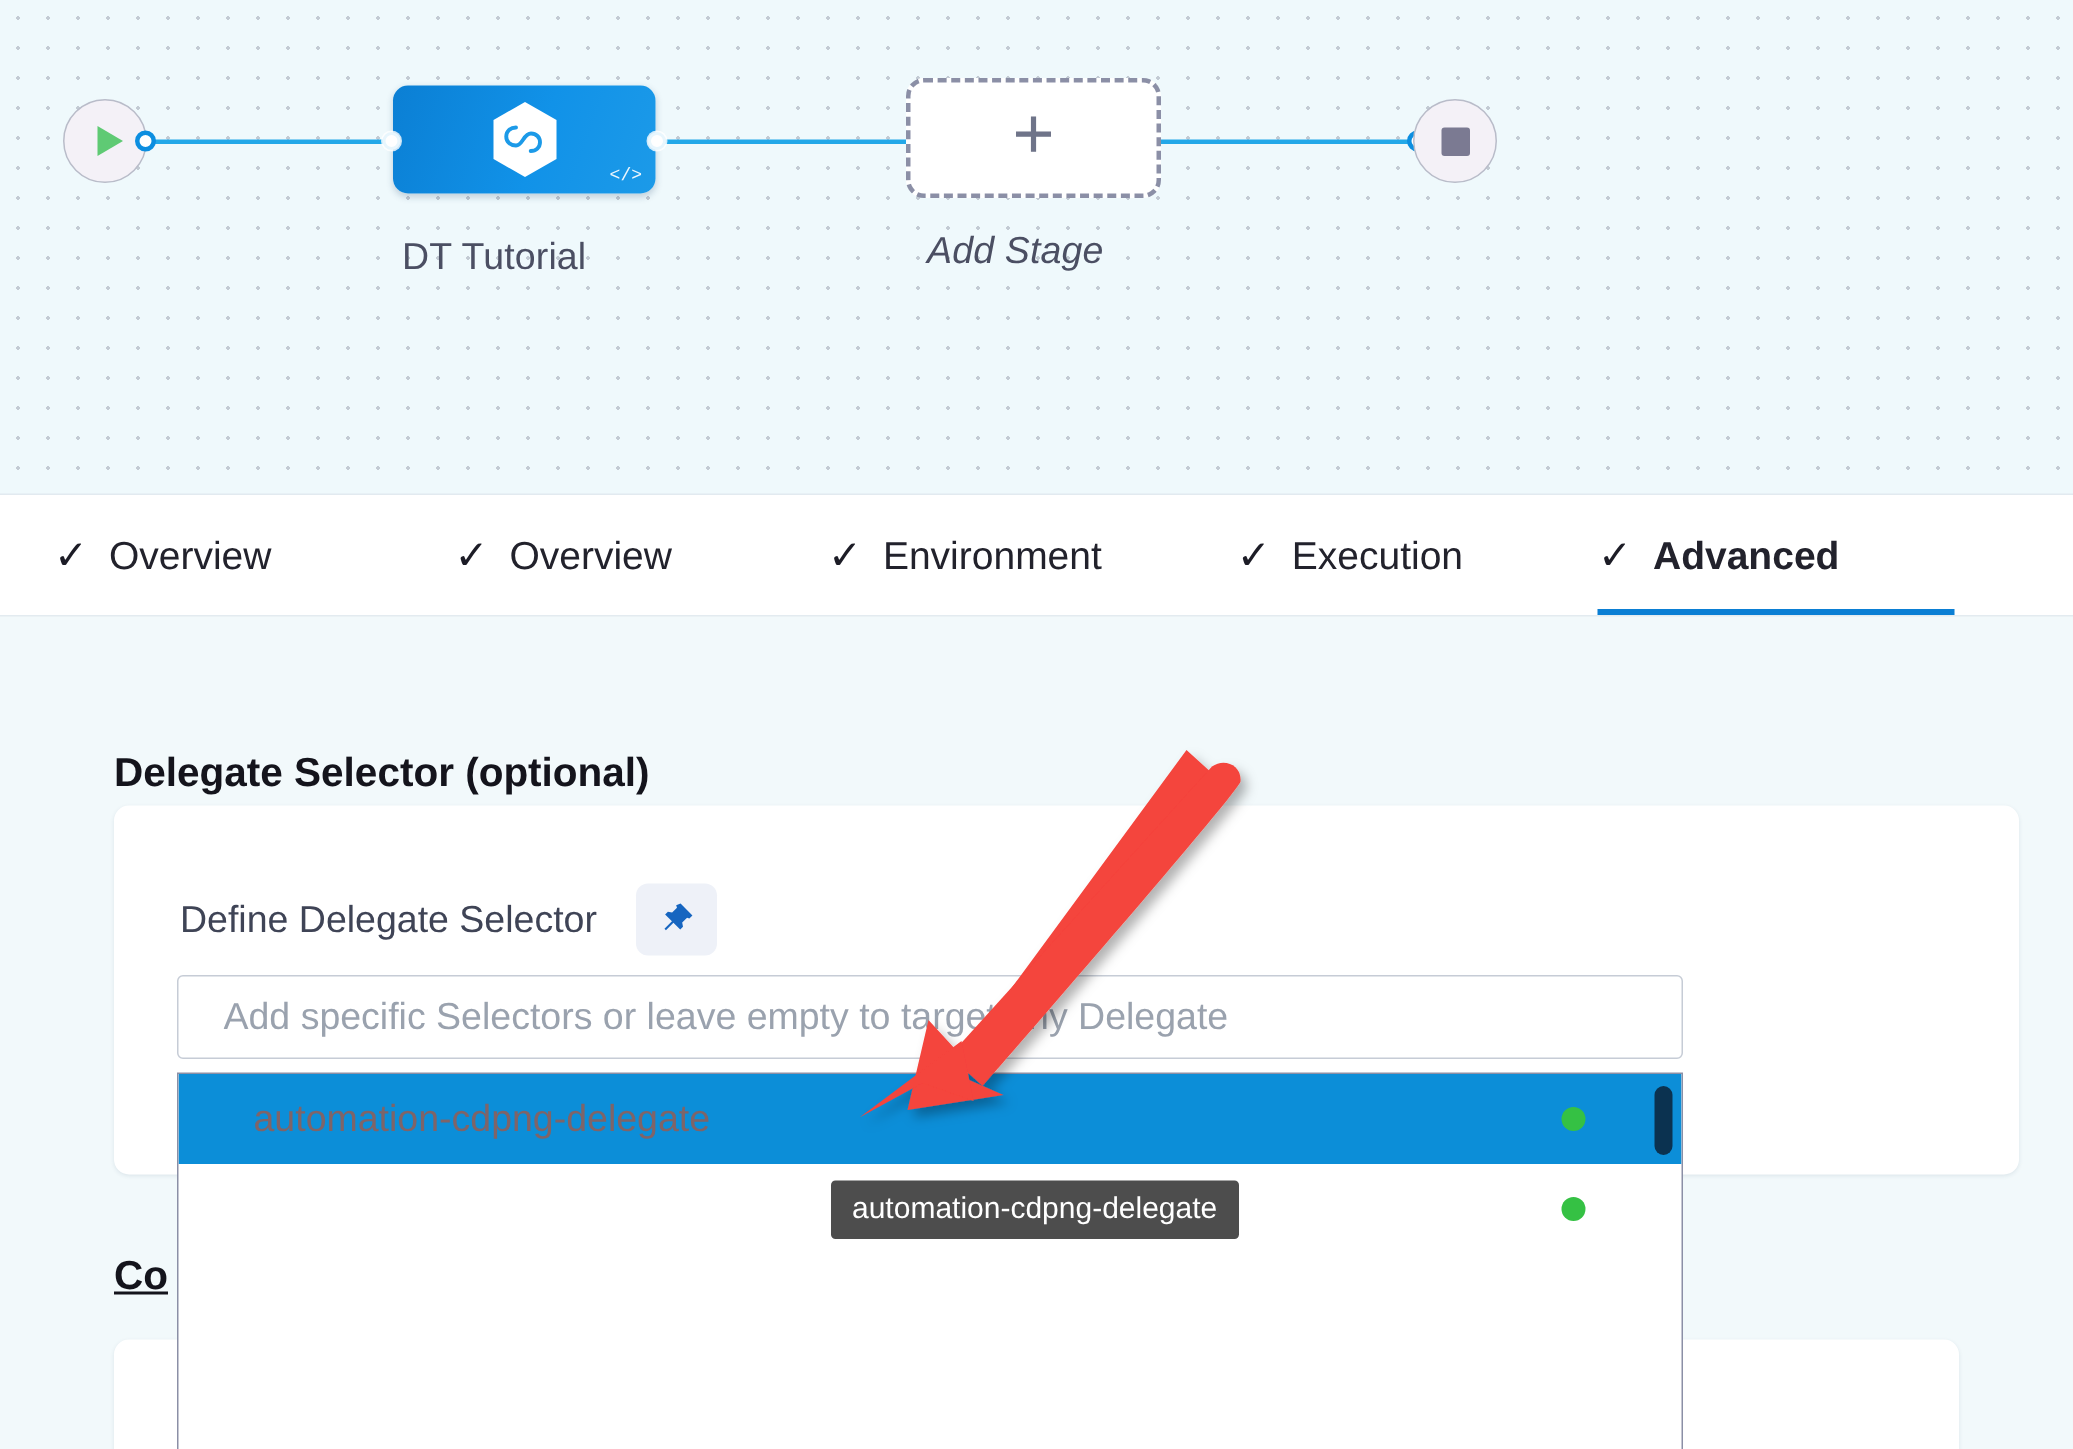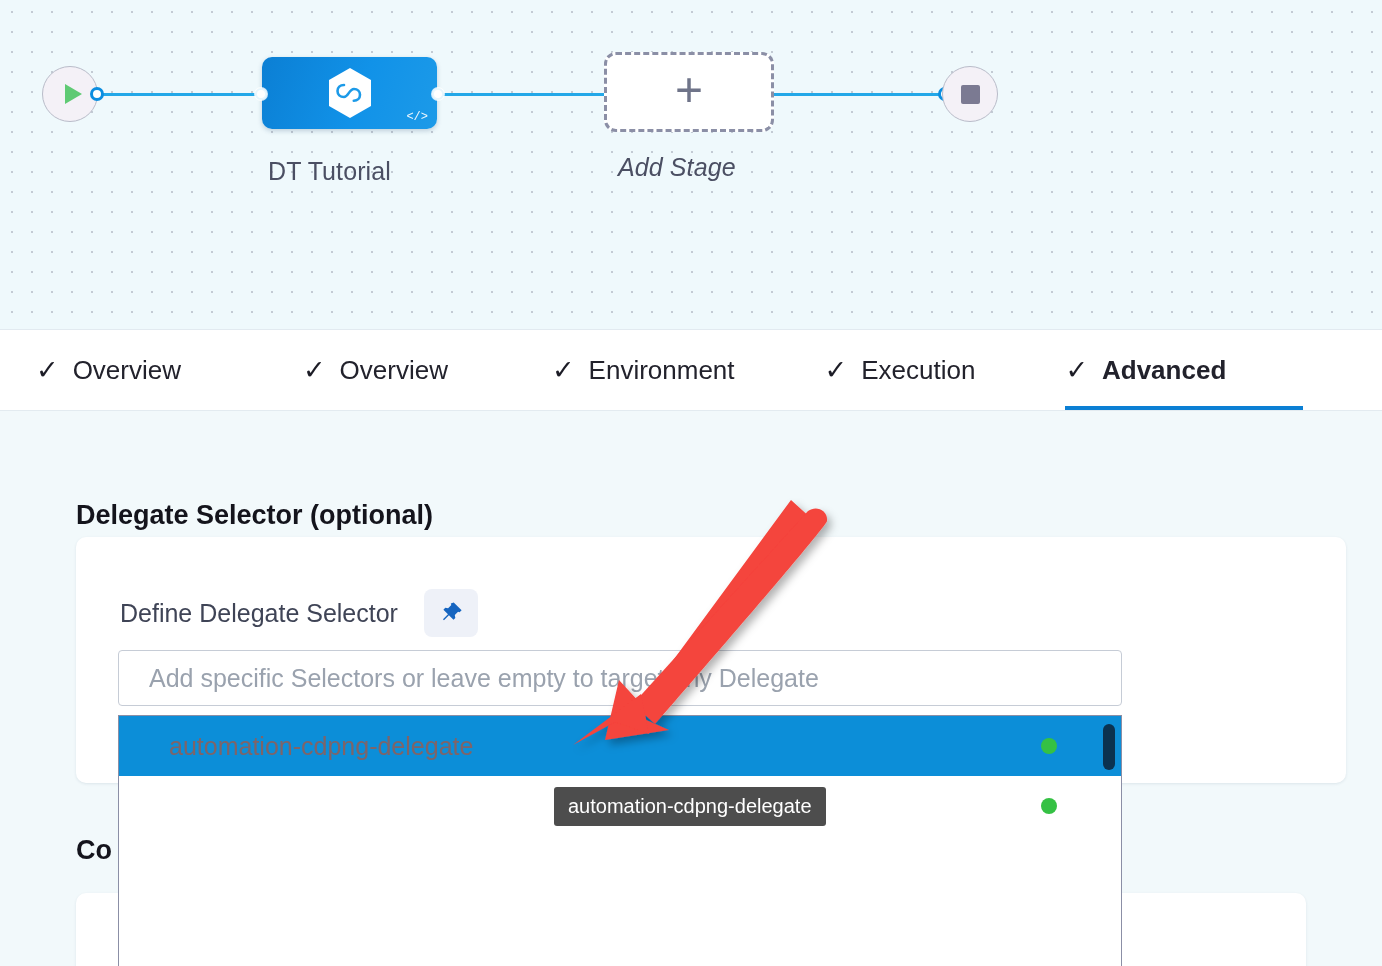--- a/index.html
+++ b/index.html
@@ -236,20 +236,21 @@
   }
   #pin-button svg { width: 26px; height: 26px; }
 
   #section-title-2 {
     position: absolute;
     left: 76px; top: 424px;
     font-size: 27px;
     font-weight: bold;
     color: #14141c;
     white-space: nowrap;
+    text-decoration: underline;
   }
   #second-card {
     position: absolute;
     left: 76px; top: 482px;
     width: 1230px; height: 120px;
     background: #ffffff;
     border-radius: 10px;
     box-shadow: 0 1px 3px rgba(30,60,90,0.10);
   }
 

